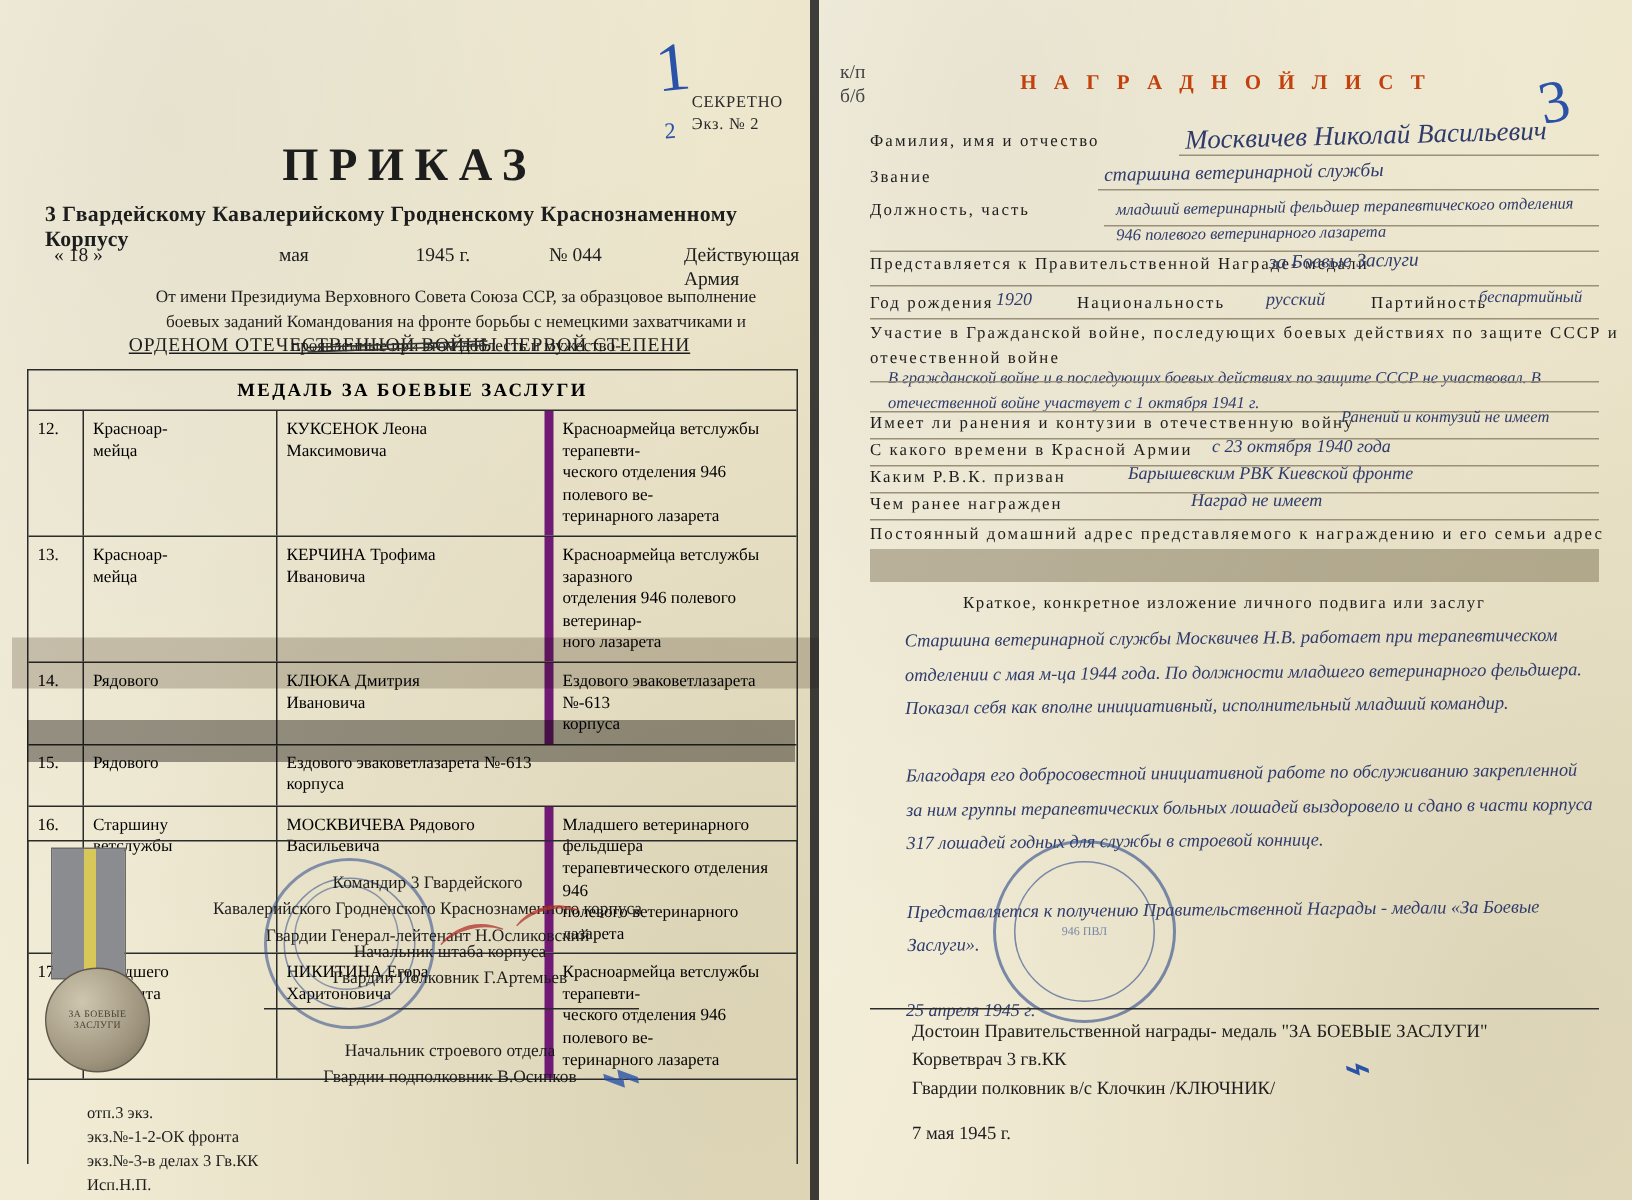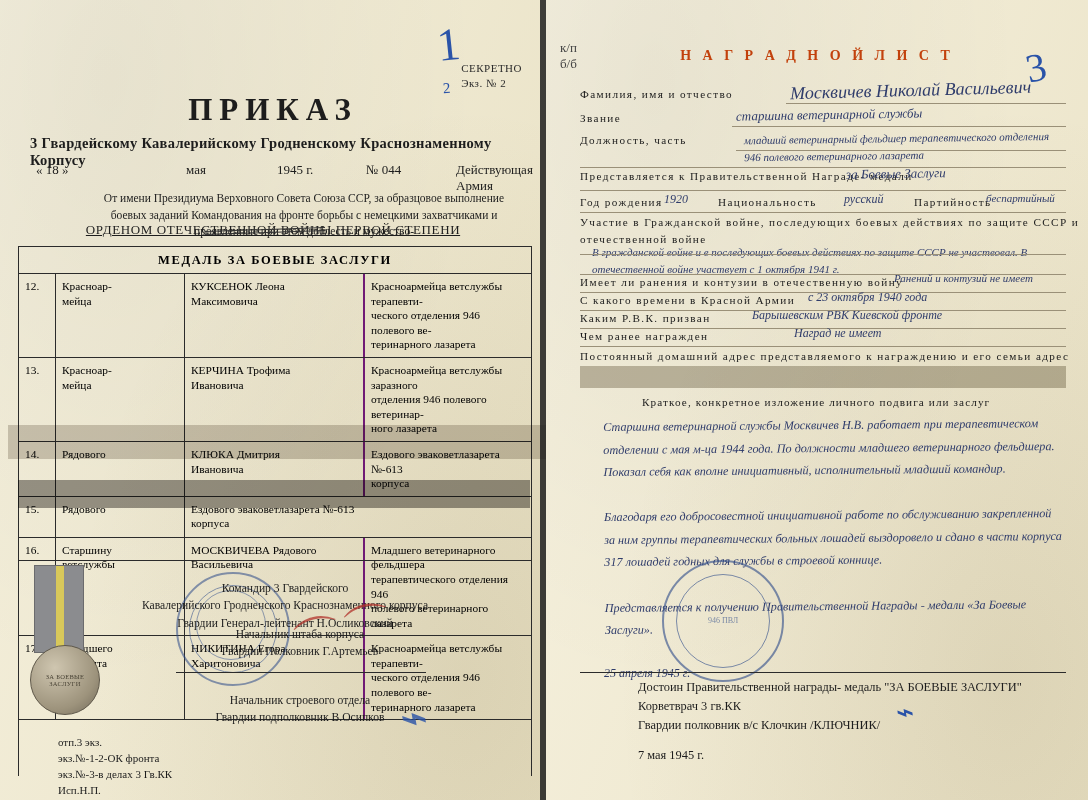--- a/index.html
+++ b/index.html
@@ -34,21 +34,21 @@
   .orderline{position:absolute;left:0;right:0;top:222px;text-align:center;font-size:13px;letter-spacing:.6px;color:#1d1d1d;}
   .orderline u{text-decoration:underline;}
   .strike{position:absolute;left:205px;top:229px;width:120px;height:1px;background:#333;transform:rotate(-2deg);}
   .strike2{position:absolute;left:205px;top:232px;width:120px;height:1px;background:#333;transform:rotate(-2deg);}
   .tbl{position:absolute;left:18px;top:246px;width:512px;border:1.4px solid #2b2b2b;}
   .tbl .hdr{text-align:center;font-size:12.5px;letter-spacing:1.6px;padding:6px 0 5px;border-bottom:1.4px solid #2b2b2b;font-weight:bold;}
   .row{display:flex;border-bottom:1px solid #2b2b2b;min-height:40px;font-size:11.4px;line-height:1.28;}
   .row:last-child{border-bottom:none;}
   .c-no{width:30px;padding:5px 0 5px 6px;border-right:1px solid #2b2b2b;}
   .c-rank{width:118px;padding:5px 4px 5px 6px;border-right:1px solid #2b2b2b;}
-  .c-name{width:168px;padding:5px 4px 5px 6px;border-right:2px solid #701a75;}
+  .c-name{width:168px;padding:5px 4px 5px 6px;border-right:6px solid #701a75;}
   .c-desc{flex:1;padding:5px 6px;}
   .hl16{position:absolute;left:8px;top:425px;width:545px;height:34px;background:rgba(120,110,95,0.33);mix-blend-mode:multiply;}
   .hl17{position:absolute;left:18px;top:480px;width:512px;height:28px;background:rgba(40,36,30,0.45);mix-blend-mode:multiply;}
   .footbox{position:absolute;left:18px;top:560px;width:512px;height:215px;border:1.4px solid #2b2b2b;border-bottom:none;}
   .sign1{position:absolute;left:120px;top:580px;font-size:11.6px;line-height:1.5;text-align:center;width:330px;color:#1d1d1d;}
   .sign2{position:absolute;left:150px;top:626px;font-size:11.6px;line-height:1.5;text-align:center;width:300px;color:#1d1d1d;}
   .sigrule{position:absolute;left:176px;top:672px;width:250px;height:1px;background:#2b2b2b;}
   .sign3{position:absolute;left:150px;top:692px;font-size:11.6px;line-height:1.5;text-align:center;width:300px;color:#1d1d1d;}
   .copies{position:absolute;left:58px;top:735px;font-size:11px;line-height:1.45;color:#1d1d1d;}
   
@@ -70,21 +70,21 @@
   .r-check{position:absolute;left:14px;top:40px;font-size:13px;color:#444;line-height:1.2;}
   .r-bignum{position:absolute;right:42px;top:44px;font-size:40px;color:#2a53a8;transform:rotate(-12deg);}
   .fld{position:absolute;font-size:11.2px;letter-spacing:1.4px;color:#1d1d1d;}
   .hw{position:absolute;font-family:"Liberation Serif",serif;font-style:italic;color:#2f3c6b;}
   .rule{position:absolute;height:1px;background:#9a9078;}
   .redact{position:absolute;background:rgba(150,142,124,0.55);mix-blend-mode:multiply;}
   .r-stamp{position:absolute;left:116px;top:560px;width:118px;height:118px;border-radius:50%;border:2px solid #2c4a8a;opacity:.6;}
   .r-stamp:before{content:"";position:absolute;left:12px;top:12px;right:12px;bottom:12px;border:1px solid #2c4a8a;border-radius:50%;}
   .r-stamp .st-txt{position:absolute;inset:0;display:flex;align-items:center;justify-content:center;font-size:8px;color:#2c4a8a;text-align:center;line-height:1.2;padding:24px;}
   .r-foot{position:absolute;left:62px;top:678px;font-size:12.4px;line-height:1.55;color:#1d1d1d;}
-  .r-foot .l{display:block;margin-left:30px;}
+  .r-foot .l{display:block;}
   .r-sigblue{position:absolute;left:350px;top:694px;font-size:30px;color:#2a53a8;transform:rotate(-8deg);}
   .gap{position:absolute;left:540px;top:0;width:8px;height:800px;background:#1e1e1e;opacity:.85;}
 </style>
 </head>
 <body>
 
 <div class="sheet left">
   <div class="grain"></div>
 
   <div class="bignum">1</div>

